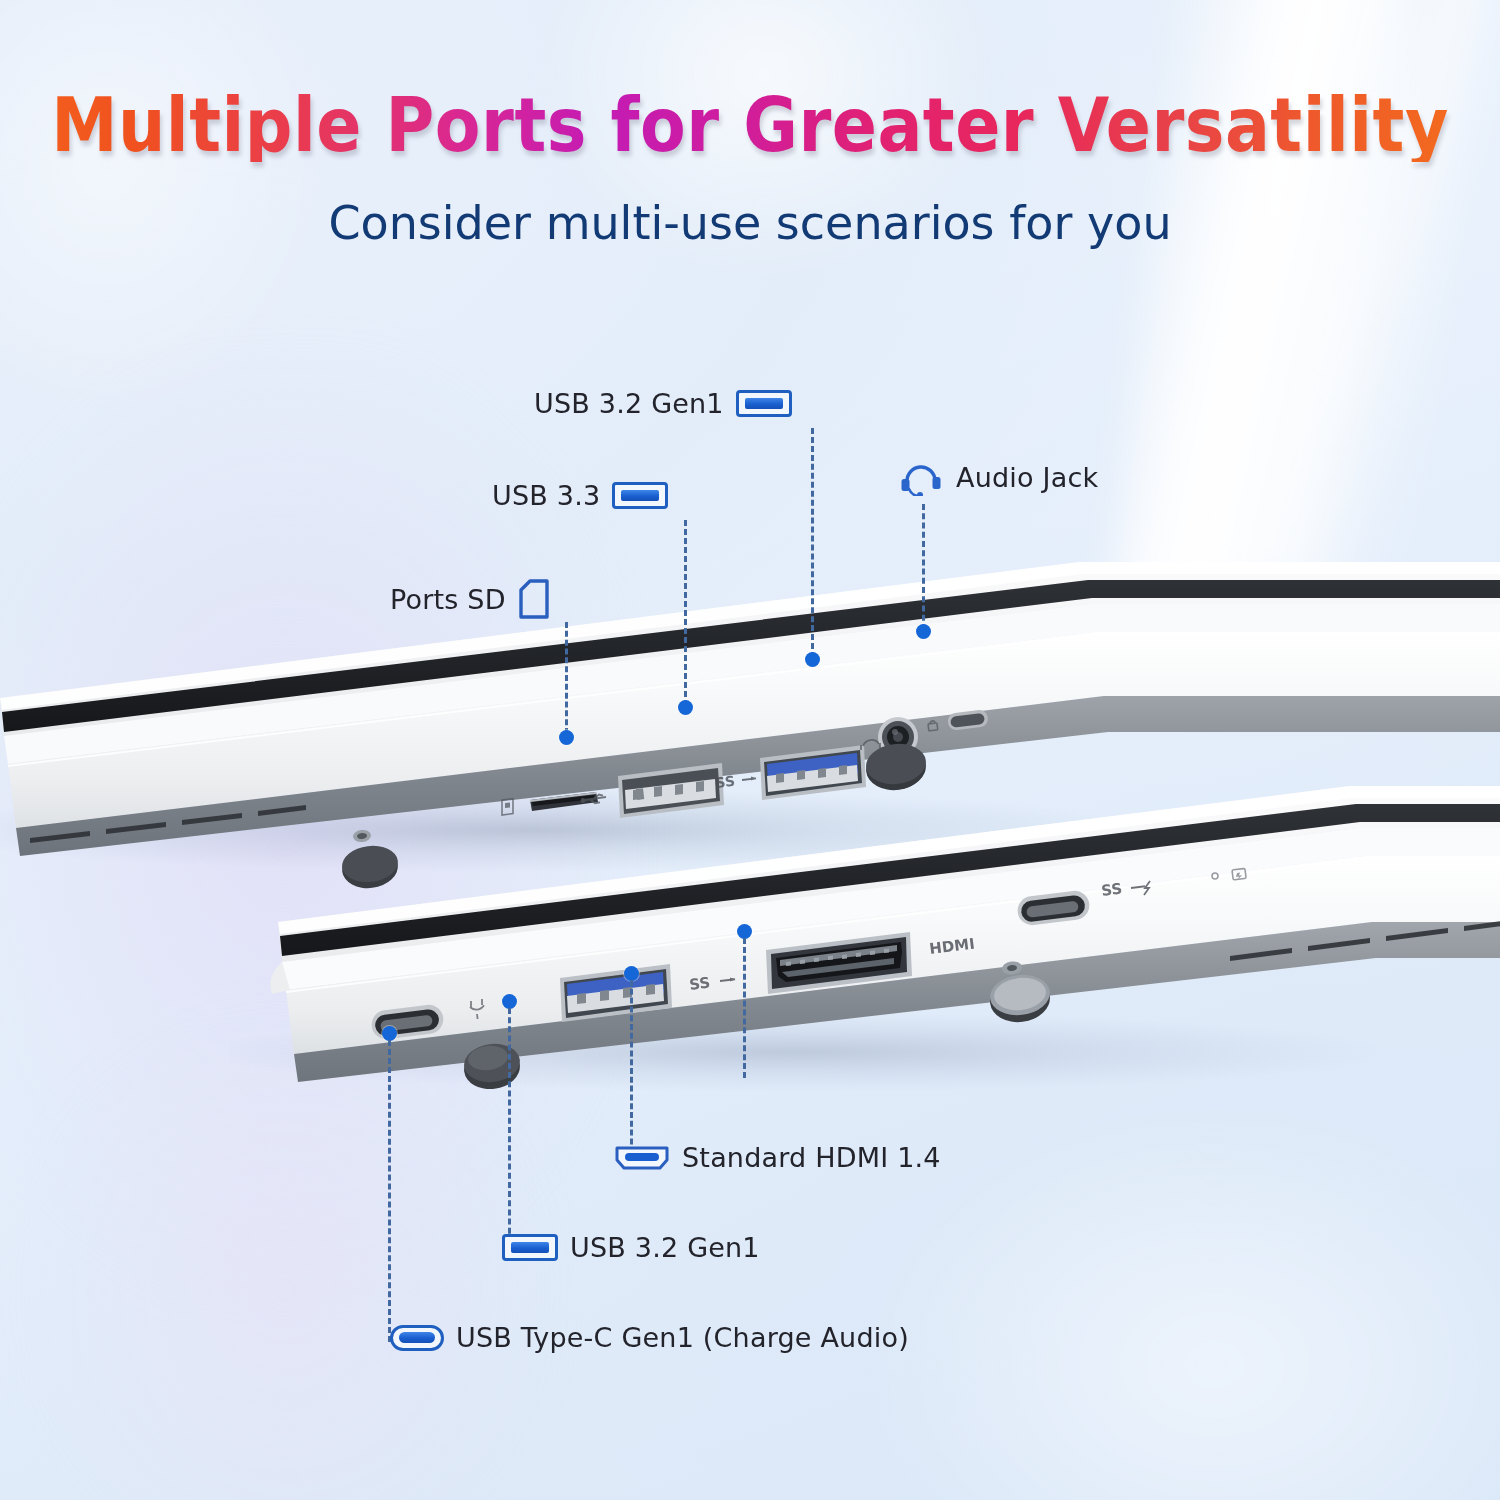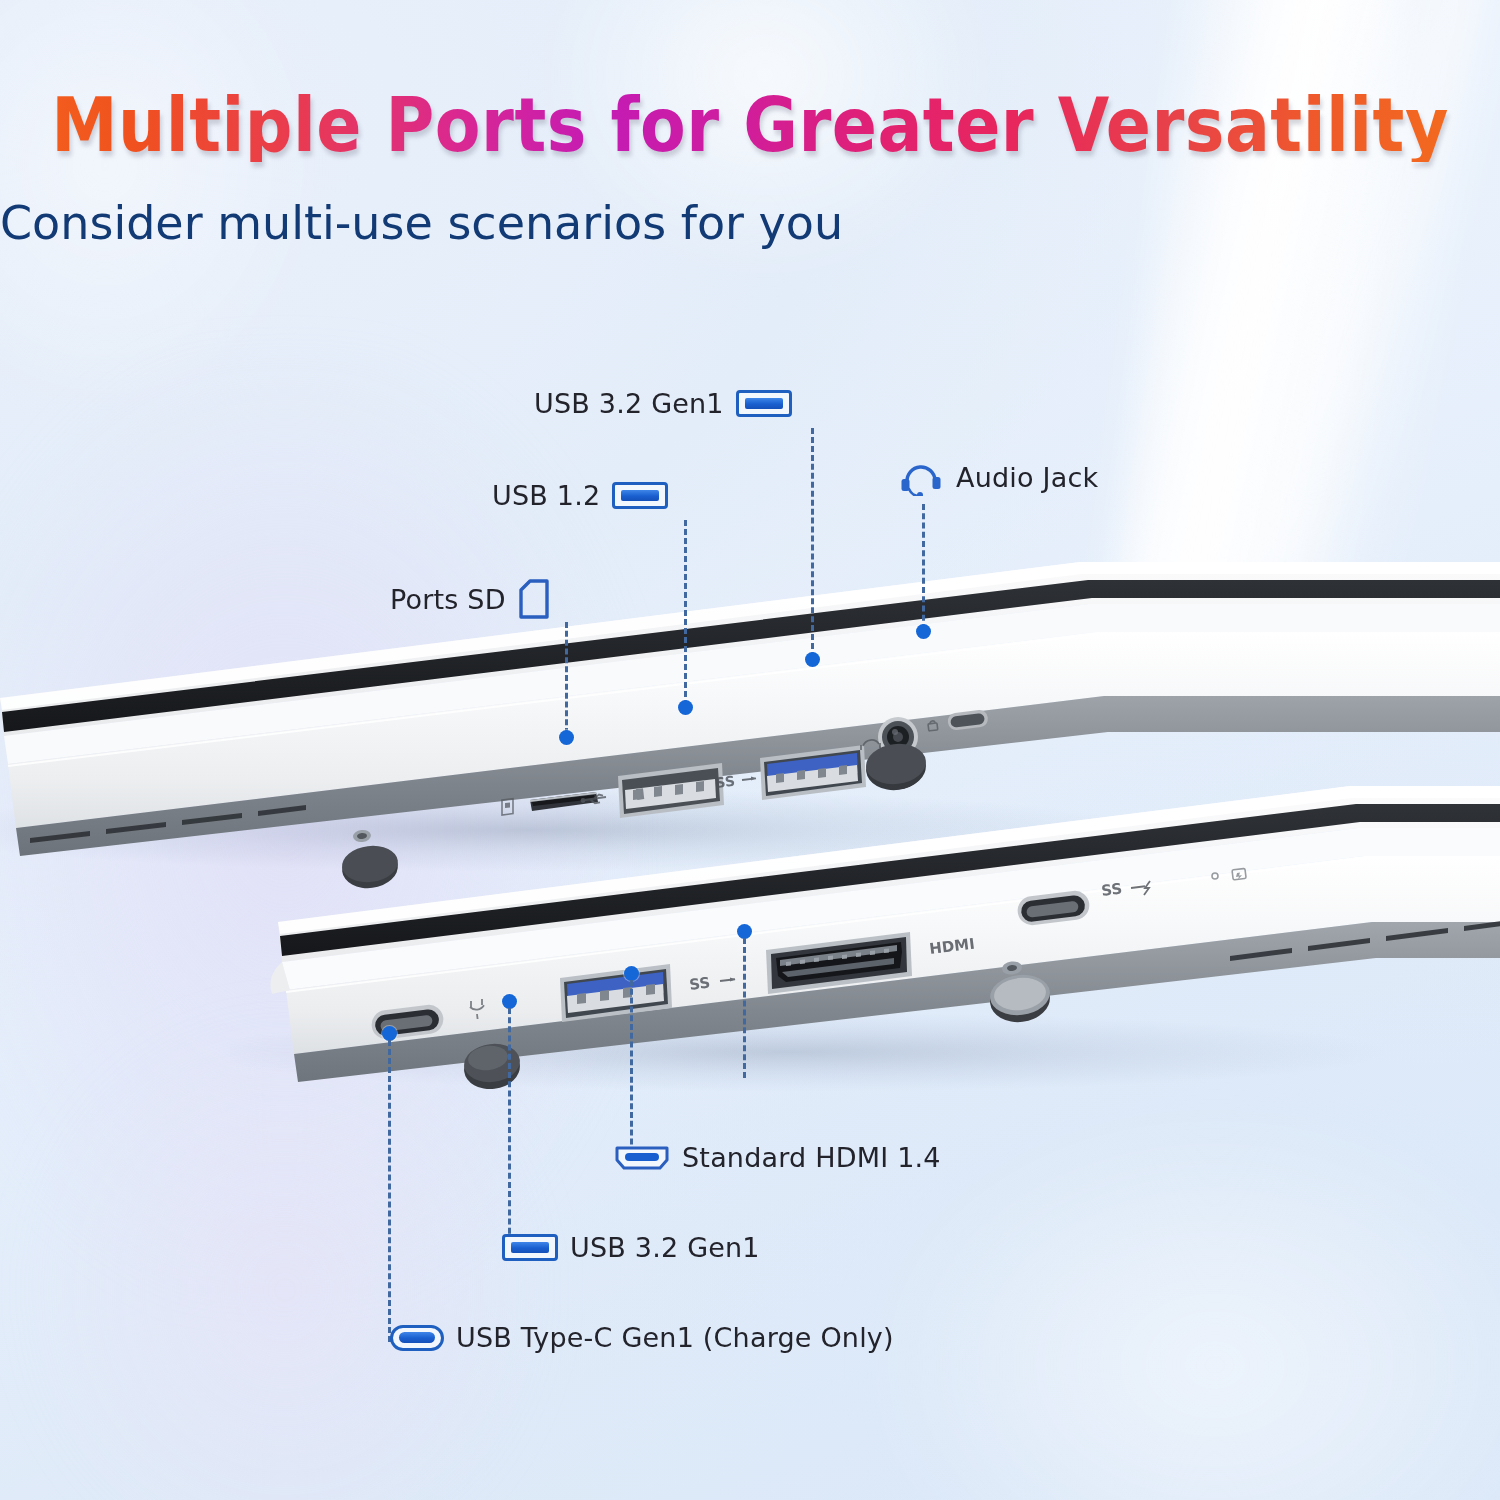--- a/index.html
+++ b/index.html
@@ -45,21 +45,21 @@
     font-size:74px;font-weight:700;letter-spacing:.5px;line-height:1;
     font-family:"DejaVu Sans","Liberation Sans",sans-serif;
     font-stretch:condensed;
     background:linear-gradient(90deg,#f4641c 0%,#f0511f 9%,#e93a52 20%,#d92794 31%,#c41bb4 40%,#cf1d9e 49%,#e22171 59%,#e8275c 68%,#e8414a 78%,#ef5a2a 88%,#f4701a 100%);
     -webkit-background-clip:text;background-clip:text;color:transparent;
     -webkit-text-fill-color:transparent;
     filter:drop-shadow(2px 5px 2px rgba(120,120,140,.30));
     white-space:nowrap;
   }
   .subtitle{
-    position:absolute;left:0;right:0;top:196px;
+    position:absolute;left:0;right:0;top:196px;text-align:center;
     font-size:46px;font-weight:400;color:#123a75;letter-spacing:0px;
     font-family:"DejaVu Sans","Liberation Sans",sans-serif;
     white-space:nowrap;
   }
 
   
   .laptop{position:absolute;}
 
   
   .leader{position:absolute;border-left:3px dashed #41699f;}
@@ -409,21 +409,21 @@
   <div class="leader" style="left:743px; top:938px; height:140px;"></div>
 
   <div class="lab" style="left:534px; top:388px;">
     <span class="txt">USB 3.2 Gen1</span>
     <span class="ico-usba">
         <i></i>
       </span>
   </div>
 
   <div class="lab" style="left:492px; top:480px;">
-    <span class="txt">USB 1.2</span>
+    <span class="txt">USB 3.3</span>
     <span class="ico-usba">
         <i></i>
       </span>
   </div>
 
   <div class="lab" style="left:390px; top:578px;">
     <span class="txt">Ports SD</span>
     <span class="ico-sd">
       <svg viewBox="0 0 32 42" width="32" height="42">
         <path d="M 3,12 L 12,3 L 29,3 L 29,39 L 3,39 Z" fill="none" stroke="#2a5fbf" stroke-width="3.4" stroke-linejoin="round"></path>
@@ -459,16 +459,16 @@
     <span class="ico-usba">
         <i></i>
       </span>
     <span class="txt">USB 3.2 Gen1</span>
   </div>
 
   <div class="lab" style="left:390px; top:1322px;">
     <span class="ico-usbc">
         <i></i>
       </span>
-    <span class="txt">USB Type-C Gen1 (Charge Only)</span>
+    <span class="txt">USB Type-C Gen1 (Charge Audio)</span>
   </div>
 
 </div>
 
 </body></html>

